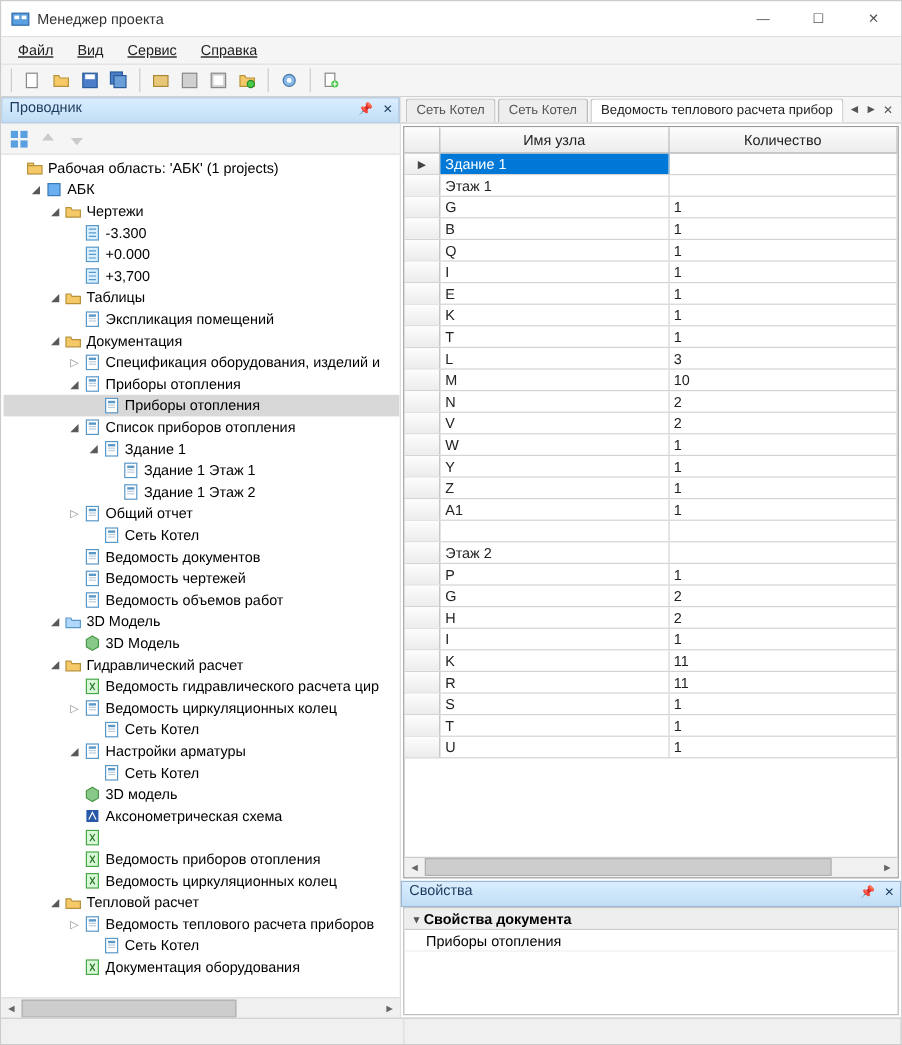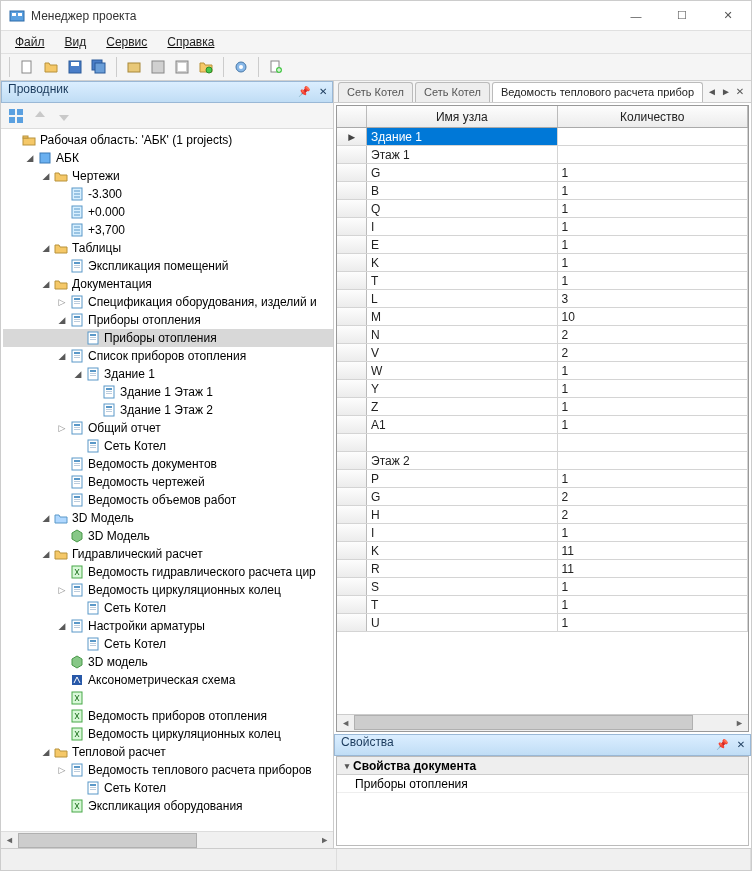--- a/index.html
+++ b/index.html
@@ -735,21 +735,21 @@
         </div>
         <div class="tree-row">
           <span style="display: inline-block; width: 52px;"></span>
           <span class="twist"></span>
           <span class="tree-icon">
             <svg viewBox="0 0 14 14">
               <rect x="2" y="1" width="10" height="12" fill="#d8f8d8" stroke="#48a848"></rect>
               <path d="M5 4l4 6M9 4l-4 6" stroke="#2a7a2a"></path>
             </svg>
           </span>
-          <span class="label">Экспликация оборудования</span>
+          <span class="label">Документация оборудования</span>
         </div>
       </div>
     <div class="h-scroll">
       <div class="arrow">◄</div>
       <div class="track">
           <div class="thumb"></div>
         </div>
       <div class="arrow">►</div>
     </div>
   </div>

